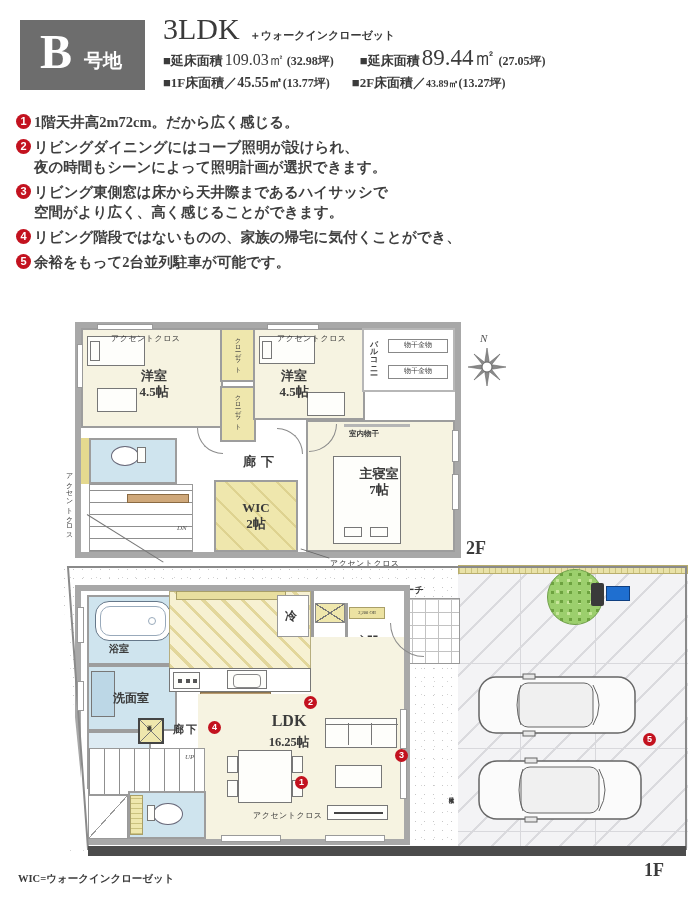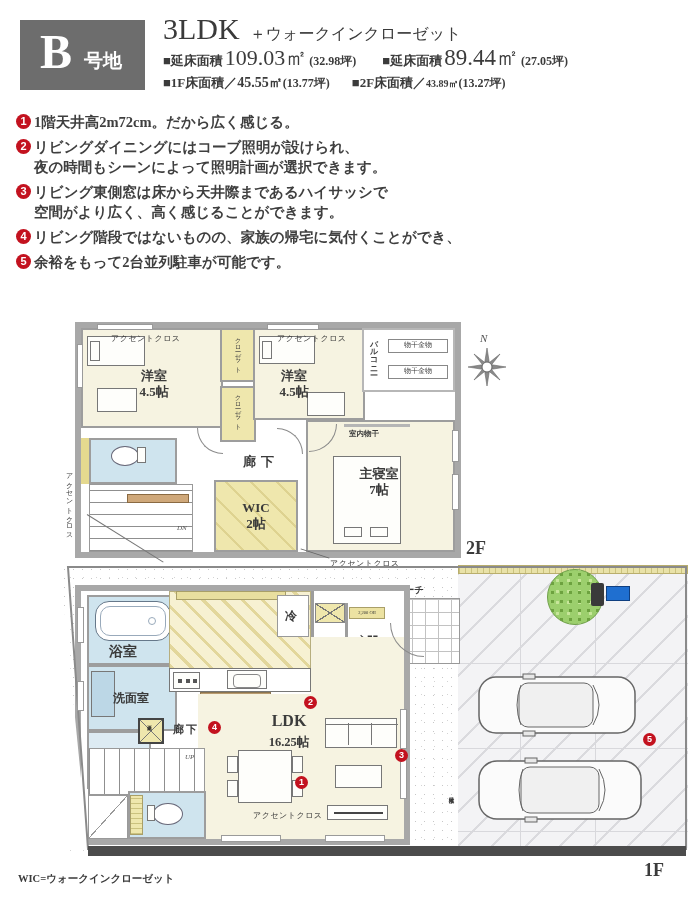--- a/index.html
+++ b/index.html
@@ -49,25 +49,25 @@
 <body>
 
 <div class="page">
 
   <div class="abs" style="left:20px;top:20px;width:125px;height:70px;background:#6d6d6d;">
     <span class="abs" style="left:20px;top:4px;font-size:48px;font-weight:bold;color:#fff;font-family:'Liberation Serif',serif;">B</span>
     <span class="abs" style="left:64px;top:28px;font-size:19px;font-weight:bold;color:#fff;font-family:'Liberation Sans',sans-serif;">号地</span>
   </div>
   <div class="abs" style="left:163px;top:12px;">
     <span style="font-size:30px;color:#3a3a3a;font-family:'Liberation Serif',serif;">3LDK</span>
-    <span style="font-size:16px;font-weight:normal;color:#3a3a3a;margin-left:6px;margin-top:45px;">＋ウォークインクローゼット</span>
+    <span style="font-size:11px;font-weight:bold;color:#3a3a3a;margin-left:6px;margin-top:45px;">＋ウォークインクローゼット</span>
   </div>
   <div class="abs" style="left:163px;top:42px;width:520px;display:flex;align-items:baseline;">
     <span style="font-size:13px;font-weight:bold;">■延床面積</span>
-    <span style="font-size:22px;font-family:'Liberation Serif',serif;margin:0 2px;">109.03㎡</span>
+    <span style="font-size:16px;font-family:'Liberation Serif',serif;margin:0 2px;">109.03㎡</span>
     <span style="font-size:12px;font-weight:bold;">(32.98坪)</span>
     <span style="font-size:13px;font-weight:bold;margin-left:26px;">■延床面積</span>
     <span style="font-size:23px;font-family:'Liberation Serif',serif;margin:0 2px;">89.44㎡</span>
     <span style="font-size:12px;font-weight:bold;">(27.05坪)</span>
   </div>
   <div class="abs" style="left:163px;top:74px;width:520px;display:flex;align-items:baseline;">
     <span style="font-size:13px;font-weight:bold;">■1F床面積／</span>
     <span style="font-size:14px;font-weight:bold;">45.55㎡</span>
     <span style="font-size:12px;font-weight:bold;">(13.77坪)</span>
     <span style="font-size:13px;font-weight:bold;margin-left:22px;">■2F床面積／</span>
@@ -240,21 +240,21 @@
     <span class="abs acc" style="left:72px;top:267px;">アクセントクロス</span>
     <div class="line" style="left:104px;top:254px;width:28px;height:1px;background:#666;transform:rotate(-35deg);"></div>
 
     <div class="abs" style="left:15px;top:20px;width:335px;height:260px;border:6px solid #a8a8a8;box-sizing:border-box;background:#fff;">
 
       <div class="room blue" style="left:6px;top:4px;width:90px;height:70px;"></div>
       <div class="abs" style="left:14px;top:10px;width:74px;height:38px;background:#fff;border:1.5px solid #66788a;border-radius:14px;">
         <div class="abs" style="left:4px;top:4px;width:64px;height:28px;border:1px solid #9ab;border-radius:10px;"></div>
         <div class="abs" style="left:52px;top:15px;width:6px;height:6px;border:1px solid #9ab;border-radius:50%;"></div>
       </div>
-      <span class="abs lbl" style="left:28px;top:52px;font-size:14px;">浴室</span>
+      <span class="abs lbl" style="left:28px;top:52px;font-size:10px;">浴室</span>
       <div class="room blue" style="left:6px;top:74px;width:90px;height:66px;"></div>
       <div class="fur" style="left:10px;top:80px;width:24px;height:46px;background:#bcd7e6;"></div>
       <span class="abs lbl" style="left:32px;top:100px;font-size:12px;">洗面室</span>
       <div class="room" style="left:6px;top:140px;width:64px;height:58px;background:#ddebf3;"></div>
       <span class="abs lbl" style="left:20px;top:158px;font-size:12px;">洗</span>
       <div class="abs xbox" style="left:57px;top:127px;width:26px;height:26px;border:2px solid #444;">
         <span class="abs vt" style="left:7px;top:2px;font-size:4.5px;height:22px;color:#222;">床下収納</span>
         </div>
 
       <div class="abs hatch-kitchen" style="left:88px;top:0;width:142px;height:78px;border:1px solid #b7ae7e;box-sizing:border-box;"></div>

